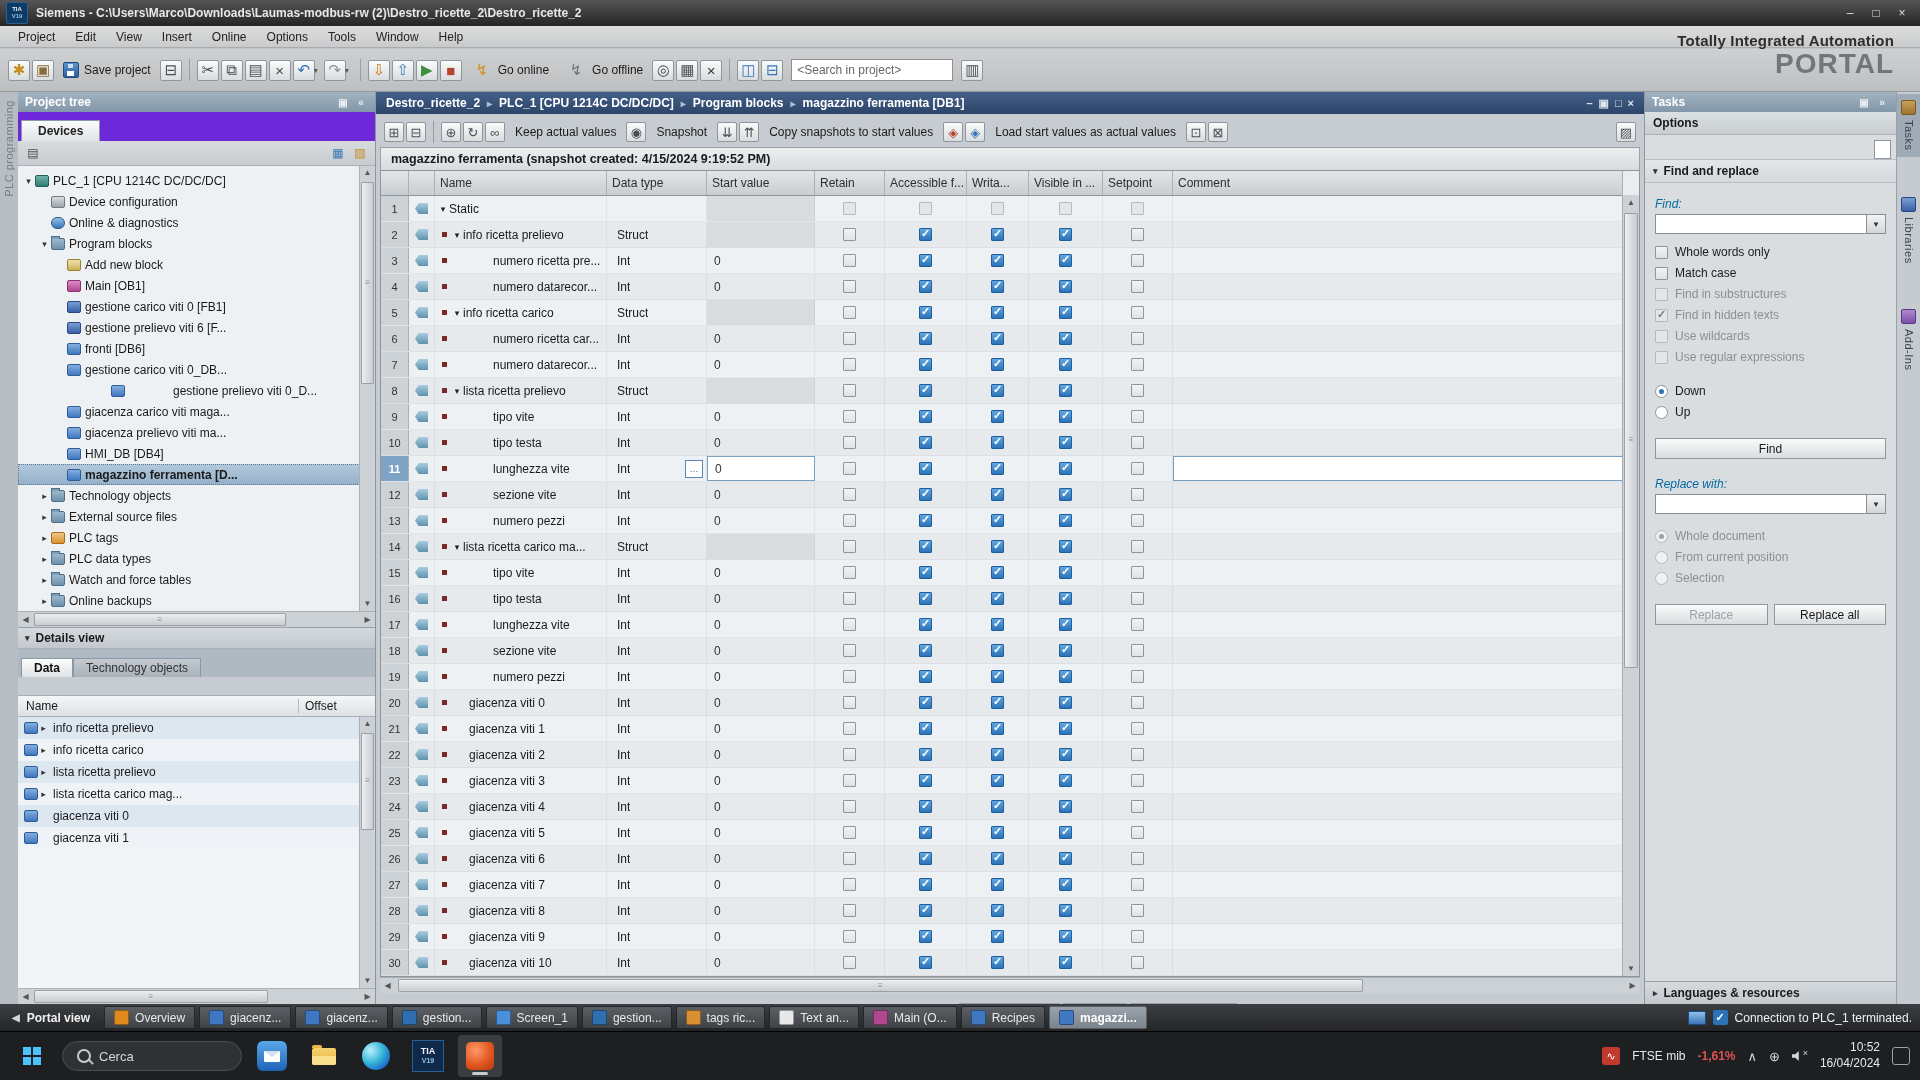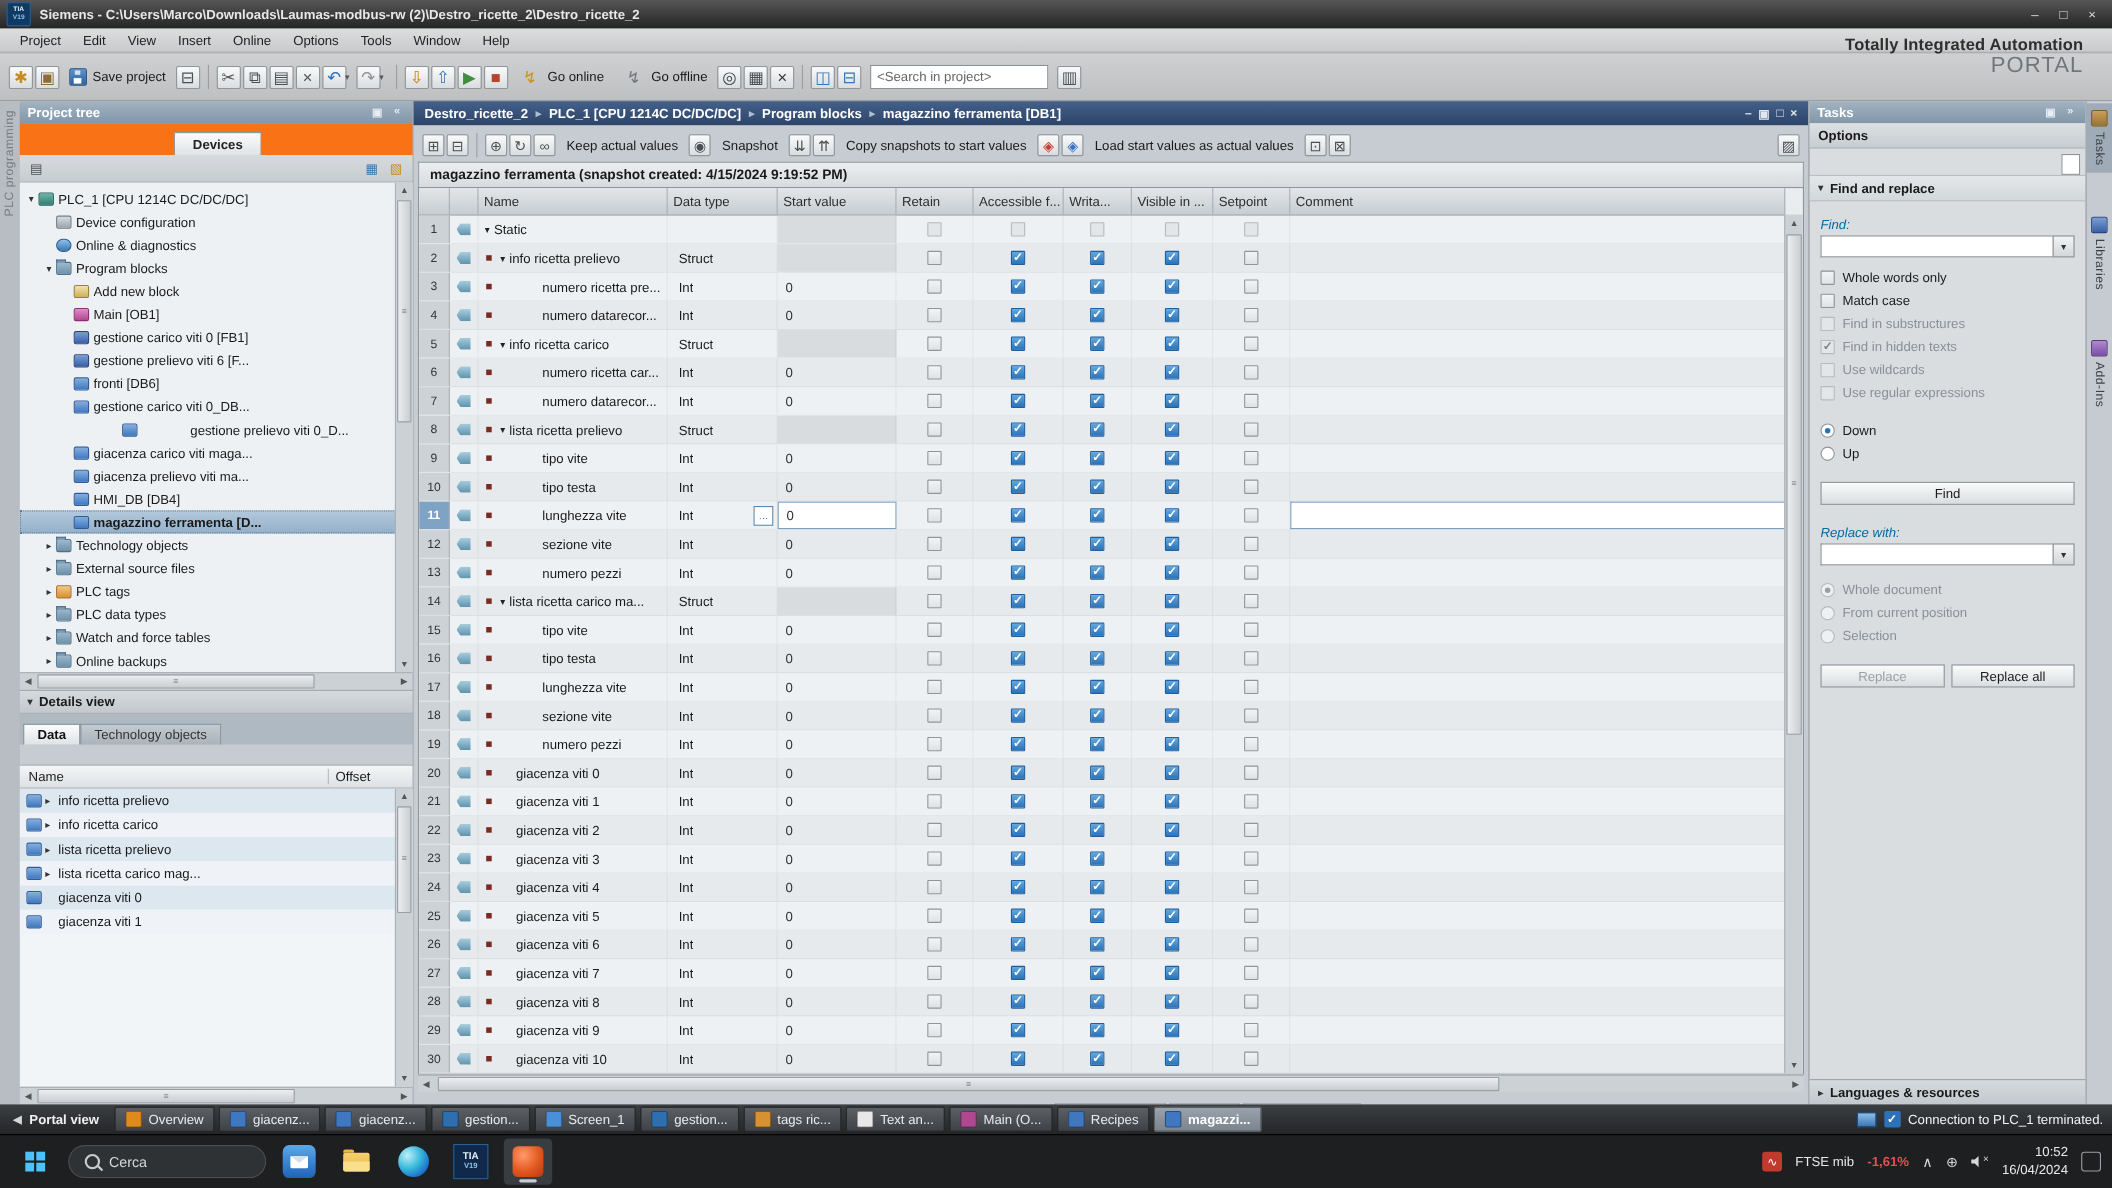--- a/index.html
+++ b/index.html
@@ -19,21 +19,21 @@
   .win-controls{display:flex;gap:2px;}
   .wc{width:24px;height:18px;color:#ddd;display:flex;align-items:center;justify-content:center;font-size:12px;}
 
   
   .menubar{position:absolute;left:0;top:26px;width:100%;height:22px;
     background:linear-gradient(#dcdddd,#c9cacc);border-bottom:1px solid #a9abad;
     display:flex;align-items:center;padding-left:8px;box-sizing:border-box;}
   .menu-item{padding:0 10px;height:100%;display:flex;align-items:center;color:#222;}
   .brand{position:absolute;right:26px;top:32px;text-align:right;z-index:5;pointer-events:none;}
   .brand .b1{font-size:15px;font-weight:bold;color:#2e2e2e;letter-spacing:.2px;}
-  .brand .b2{font-size:20px;font-weight:normal;color:#70767c;letter-spacing:1px;line-height:1.05;}
+  .brand .b2{font-size:28px;font-weight:bold;color:#70767c;letter-spacing:1px;line-height:1.05;}
 
   
   .toolbar{position:absolute;left:0;top:49px;width:100%;height:43px;
     background:linear-gradient(#cfd0d2,#bdbfc1);border-bottom:1px solid #96999c;
     display:flex;align-items:center;padding:0 8px;box-sizing:border-box;gap:2px;}
   .ticon{width:22px;height:22px;display:flex;align-items:center;justify-content:center;
     font-size:15px;border-radius:2px;flex:none;}
   .tdrop{font-size:8px;color:#555;width:8px;margin-left:-3px;}
   .tsep{width:1px;height:22px;background:#9b9ea1;margin:0 5px;flex:none;}
   .tspacer{flex:1;}
@@ -54,21 +54,21 @@
   .left-strip .vtext-up{position:absolute;top:8px;left:3px;}
 
   .panel-header{height:20px;background:linear-gradient(#a3b3c1,#8197a9);color:#fff;font-weight:bold;
     display:flex;align-items:center;padding:0 7px;flex:none;}
   .ph-icons{margin-left:auto;display:flex;gap:4px;color:#e8eef4;font-size:10px;}
   .ph-icons span{width:14px;text-align:center;}
 
   
   .ptree{position:absolute;left:18px;top:0;width:358px;height:100%;display:flex;flex-direction:column;
     border-right:1px solid #8f969b;background:#c6ccd1;box-sizing:border-box;}
-  .tabstrip{height:26px;background:#f97316;display:flex;align-items:flex-end;padding:3px 0 0 3px;flex:none;justify-content:center;}
+  .tabstrip{height:26px;background:#6d28d9;display:flex;align-items:flex-end;padding:3px 0 0 3px;flex:none;}
   .tab{background:linear-gradient(#fbfcfc,#dfe3e6);border:1px solid #8a99a5;border-bottom:none;
     padding:3px 16px 3px 16px;font-weight:bold;color:#222;}
   .mini-toolbar{height:24px;background:linear-gradient(#d7dbde,#c7ccd0);border-bottom:1px solid #aab0b5;
     display:flex;align-items:center;padding:0 6px;gap:4px;flex:none;}
   .mini-toolbar .ticon{width:18px;height:18px;font-size:12px;}
   .mini-right{margin-left:auto;display:flex;gap:4px;}
   .tree{height:445px;background:#eef1f4;position:relative;overflow:hidden;flex:none;padding-top:4px;box-sizing:border-box;}
   .trowi{height:21px;display:flex;align-items:center;width:calc(100% - 15px);box-sizing:border-box;}
   .trowi.sel{background:linear-gradient(#b4c9dc,#93b0c9);outline:1px dotted #5a7a96;outline-offset:-1px;font-weight:bold;}
   .texp{width:13px;font-size:9px;color:#333;text-align:center;flex:none;}

